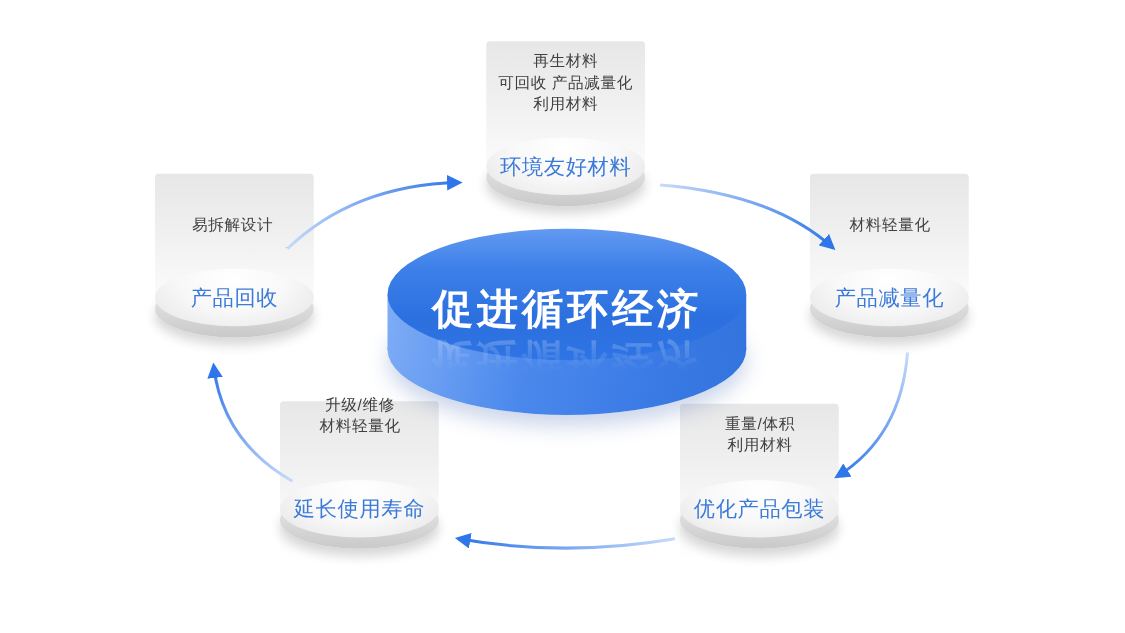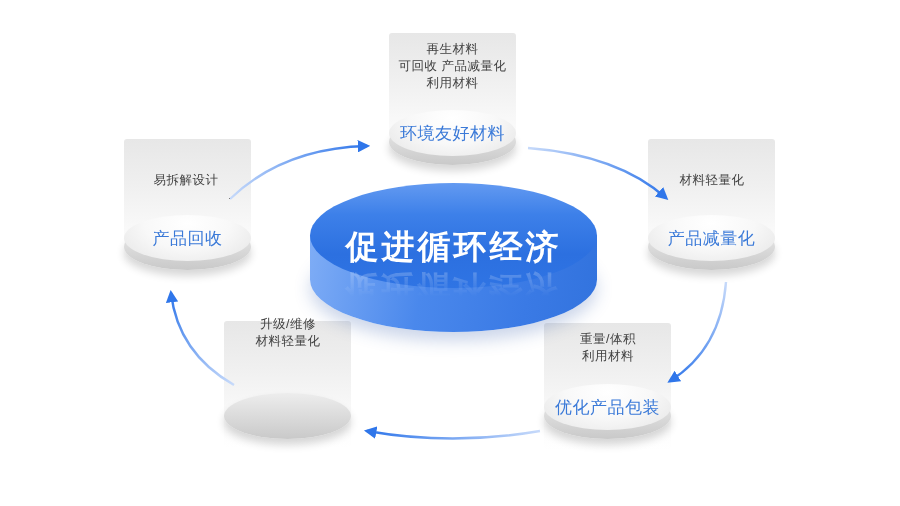--- a/index.html
+++ b/index.html
@@ -167,20 +167,23 @@
     </div>
   </div>
   <div class="disc d-br">
     <div class="rim"></div>
     <div class="face">
       <span class="label">优化产品包装</span>
     </div>
   </div>
   <div class="disc d-bl">
     <div class="rim"></div>
+    <div class="face">
+      <span class="label">延长使用寿命</span>
+    </div>
   </div>
   <div class="disc d-left">
     <div class="rim"></div>
     <div class="face">
       <span class="label">产品回收</span>
     </div>
   </div>
 
 </div>
 

